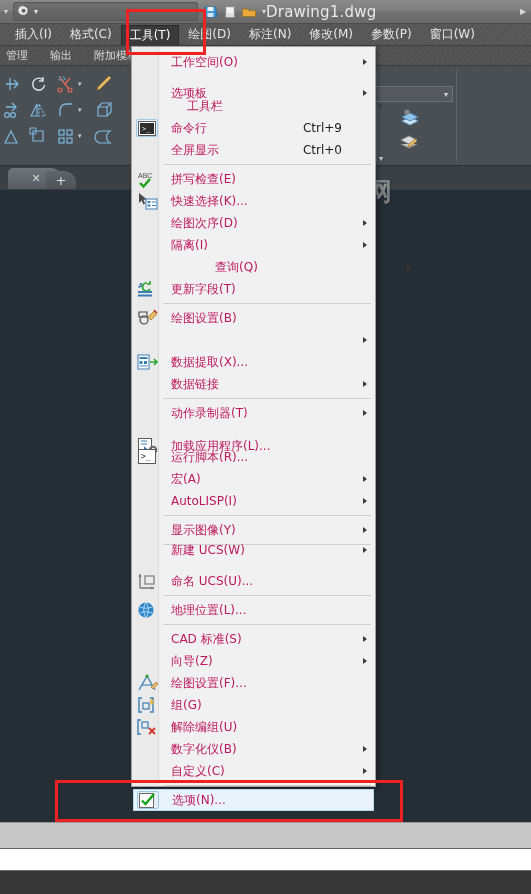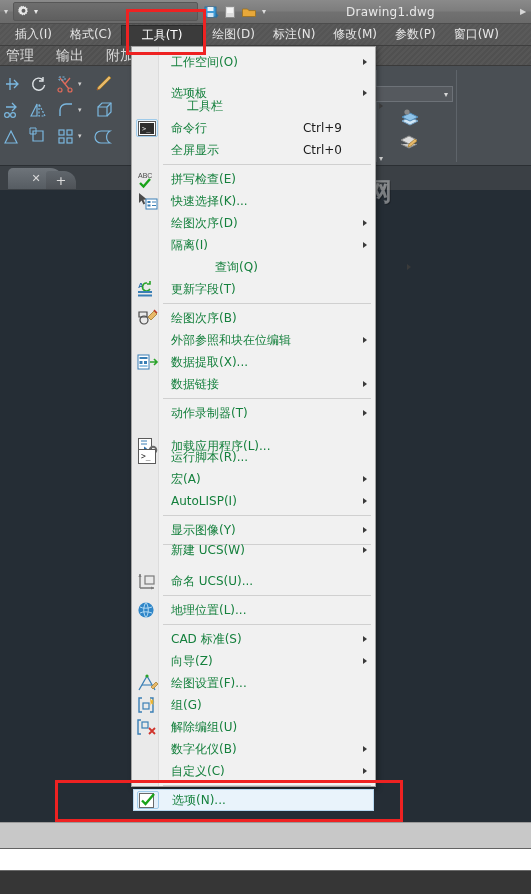--- a/index.html
+++ b/index.html
@@ -31,48 +31,48 @@
     width: 13px; height: 13px; position: relative; flex: 0 0 auto; margin-right: 4px;
   }
   .ws-label {
     color: #f0f0f0; font-size: 12px; white-space: nowrap; flex: 1 1 auto;
   }
   .ws-caret { color: #e8e8e8; font-size: 8px; }
   .qat { display: flex; align-items: center; gap: 3px; margin-left: 5px; }
   .qat-ico { width: 16px; height: 16px; position: relative; }
   .qat-caret { color: #ddd; font-size: 8px; margin-left: 2px; }
   .doc-title {
-    flex: 1 1 auto; text-align: center; color: #e9e9e9; font-size: 12px;
+    flex: 1 1 auto; color: #e9e9e9; font-size: 15px;
     letter-spacing: .2px; white-space: nowrap;
   }
   .tb-right-arrow { width: 16px; text-align: center; color: #d8d8d8; font-size: 8px; }
 
   
   .menubar {
     position: absolute; left: 0; top: 24px; width: 531px; height: 22px;
     background: repeating-linear-gradient(135deg,#5a5a5a 0 2px,#555 2px 4px);
     display: flex; align-items: center; padding-left: 6px;
     border-bottom: 1px solid #3e3e3e;
   }
   .menubar .mi {
     color: #e6e6e6; font-size: 12px; padding: 2px 9px; white-space: nowrap;
   }
   .menubar .mi.active {
     background: #3b3b3b; color: #fff;
-    border: 1px solid #2b2b2b; border-bottom: none; padding: 1px 20px;
+    border: 1px solid #2b2b2b; border-bottom: none; padding: 1px 8px;
   }
 
   
   .ribtabs {
     position: absolute; left: 0; top: 46px; width: 531px; height: 20px;
     background: repeating-linear-gradient(135deg,#565656 0 2px,#505050 2px 4px);
     display: flex; align-items: center; padding-left: 6px;
     border-bottom: 1px solid #3a3a3a;
   }
-  .ribtabs .rt { color: #d9d9d9; font-size: 14px; padding: 0 12px 0 0; margin-right: 10px; }
+  .ribtabs .rt { color: #d9d9d9; font-size: 11px; padding: 0 12px 0 0; margin-right: 10px; }
 
   
   .ribbon {
     position: absolute; left: 0; top: 66px; width: 531px; height: 100px;
     background: #4a4f54;
     border-bottom: 1px solid #2b2f33;
   }
   .panel { position: absolute; top: 0; height: 100px; }
   .panel-sep { position: absolute; top: 4px; width: 1px; height: 92px; background: #5e646a; }
   .panel-title {
@@ -152,21 +152,21 @@
   }
   .dd-gutter {
     position: absolute; left: 0; top: 0; width: 27px; height: 100%;
     background: #eaeaea; border-right: 1px solid #dcdcdc;
   }
   .dd-item {
     position: absolute; left: 1px; width: 243px; height: 22px;
     display: flex; align-items: center;
   }
   .dd-label {
-    position: absolute; left: 38px; font-size: 12px; color: #15803d;
+    position: absolute; left: 38px; font-size: 12px; color: #be185d;
     white-space: nowrap; font-family: "DejaVu Sans", sans-serif;
   }
   .dd-accel {
     position: absolute; right: 34px; font-size: 12px; color: #1b1b1b;
     font-family: "DejaVu Sans", sans-serif;
   }
   .dd-arrow {
     position: absolute; right: 9px; width: 0; height: 0;
     border-left: 4px solid #3a3a3a;
     border-top: 3.5px solid transparent; border-bottom: 3.5px solid transparent;
@@ -455,24 +455,23 @@
         <div class="dd-sep" style="top: 256px;"></div>
         <div class="dd-item" style="top: 260px;">
           <span class="dd-ico">
             <svg width="22" height="18" viewBox="0 0 22 18">
               <path d="M2 3h8v5H2z" fill="none" stroke="#4a4a4a" stroke-width="1.2"></path>
               <circle cx="7" cy="11" r="4" fill="none" stroke="#4a4a4a" stroke-width="1.2"></circle>
               <path d="M11 8l6-6 3 3-6 6z" fill="#e8b96a" stroke="#a07a2a" stroke-width=".8"></path>
               <path d="M17 1l3 3" stroke="#c0392b" stroke-width="1.5"></path>
             </svg>
           </span>
-          <span class="dd-label">绘图次序(B)</span>
+          <span class="dd-label">绘图设置(B)</span>
         </div>
         <div class="dd-item" style="top: 282px;">
-          <span class="dd-label">外部参照和块在位编辑</span>
           <span class="dd-arrow"></span>
         </div>
         <div class="dd-item" style="top: 304px;">
           <span class="dd-ico">
             <svg width="22" height="18" viewBox="0 0 22 18">
               <rect x="1" y="2" width="11" height="14" fill="#fff" stroke="#3a7fb5"></rect>
               <rect x="2.5" y="4" width="8" height="2" fill="#3a7fb5"></rect>
               <rect x="2.5" y="8" width="3" height="3" fill="#3a7fb5"></rect>
               <rect x="7" y="8" width="3" height="3" fill="#3a7fb5"></rect>
               <rect x="2.5" y="12" width="8" height="2" fill="#9ac6e5"></rect>

